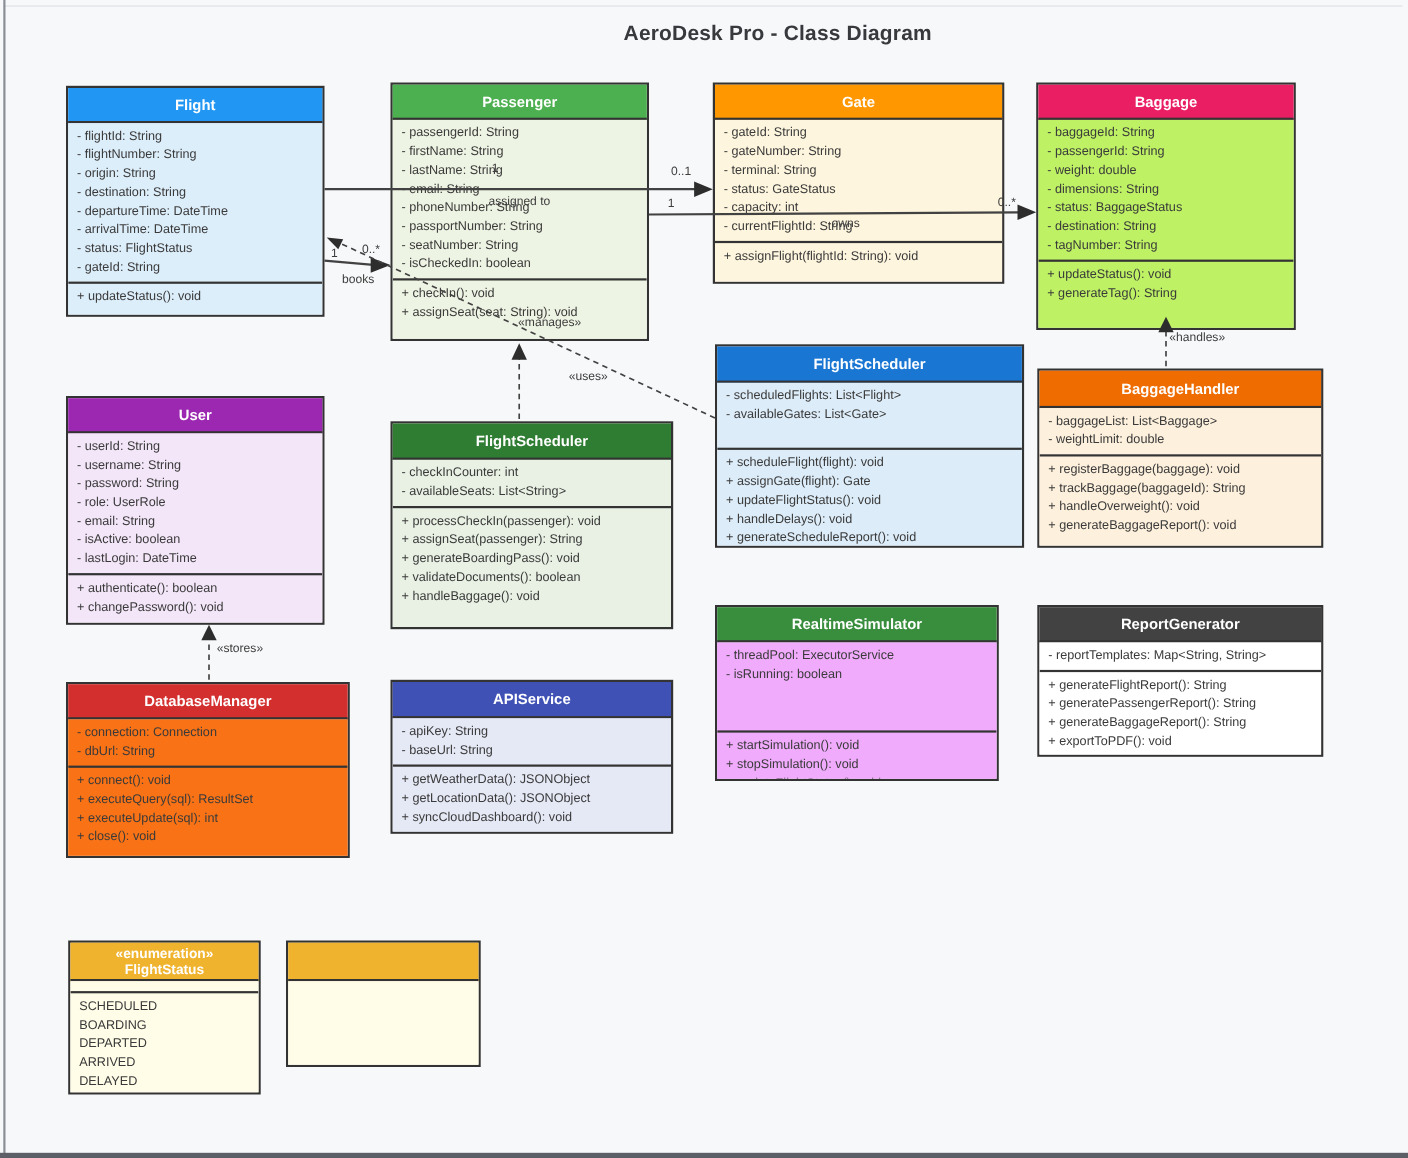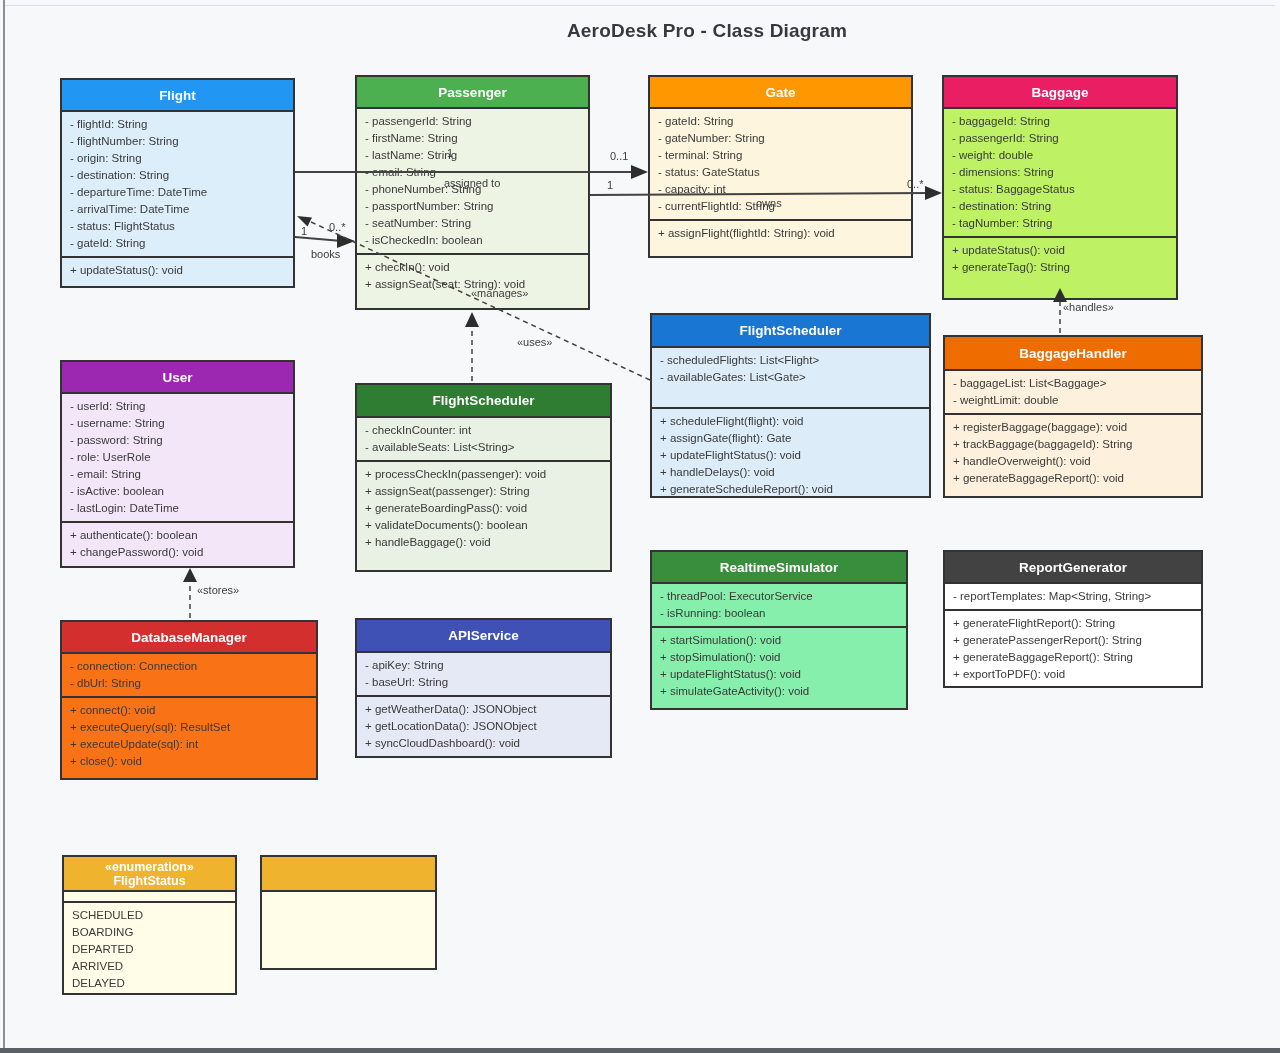--- a/index.html
+++ b/index.html
@@ -217,21 +217,21 @@
       <div class="methods">
         <div class="row">+ getWeatherData(): JSONObject</div>
         <div class="row">+ getLocationData(): JSONObject</div>
         <div class="row">+ syncCloudDashboard(): void</div>
       </div>
     </div>
   </div>
 
   <div class="cls" style="left:650px;top:550px;width:258px;height:160px;">
     <div class="hdr" style="background:#388e3c;">RealtimeSimulator</div>
-    <div class="body" style="background:#86efac;">
+    <div class="body" style="background:#f0abfc;gap:38px;">
       <div class="attrs">
         <div class="row">- threadPool: ExecutorService</div>
         <div class="row">- isRunning: boolean</div>
       </div>
       <div class="methods">
         <div class="row">+ startSimulation(): void</div>
         <div class="row">+ stopSimulation(): void</div>
         <div class="row">+ updateFlightStatus(): void</div>
         <div class="row">+ simulateGateActivity(): void</div>
       </div>

